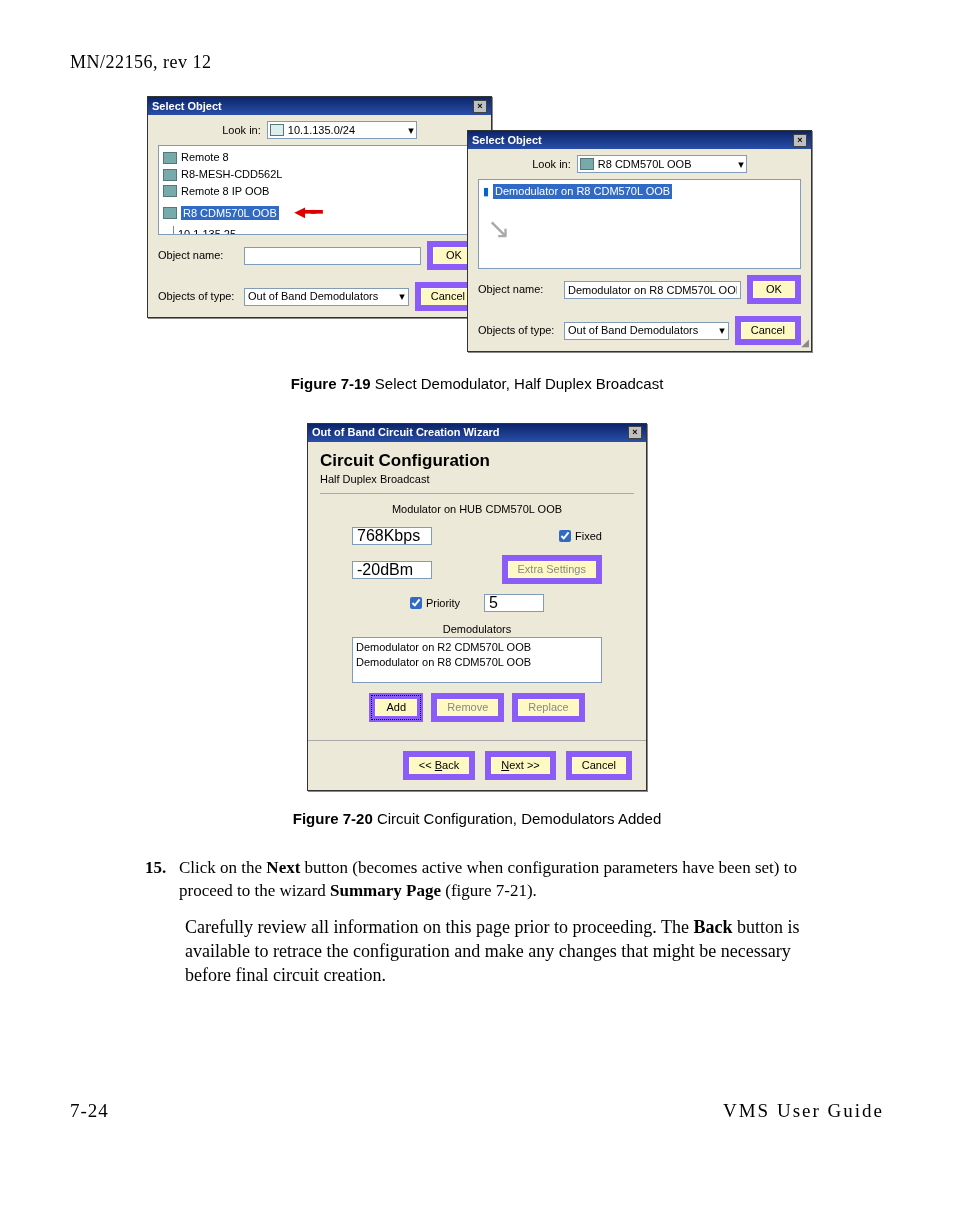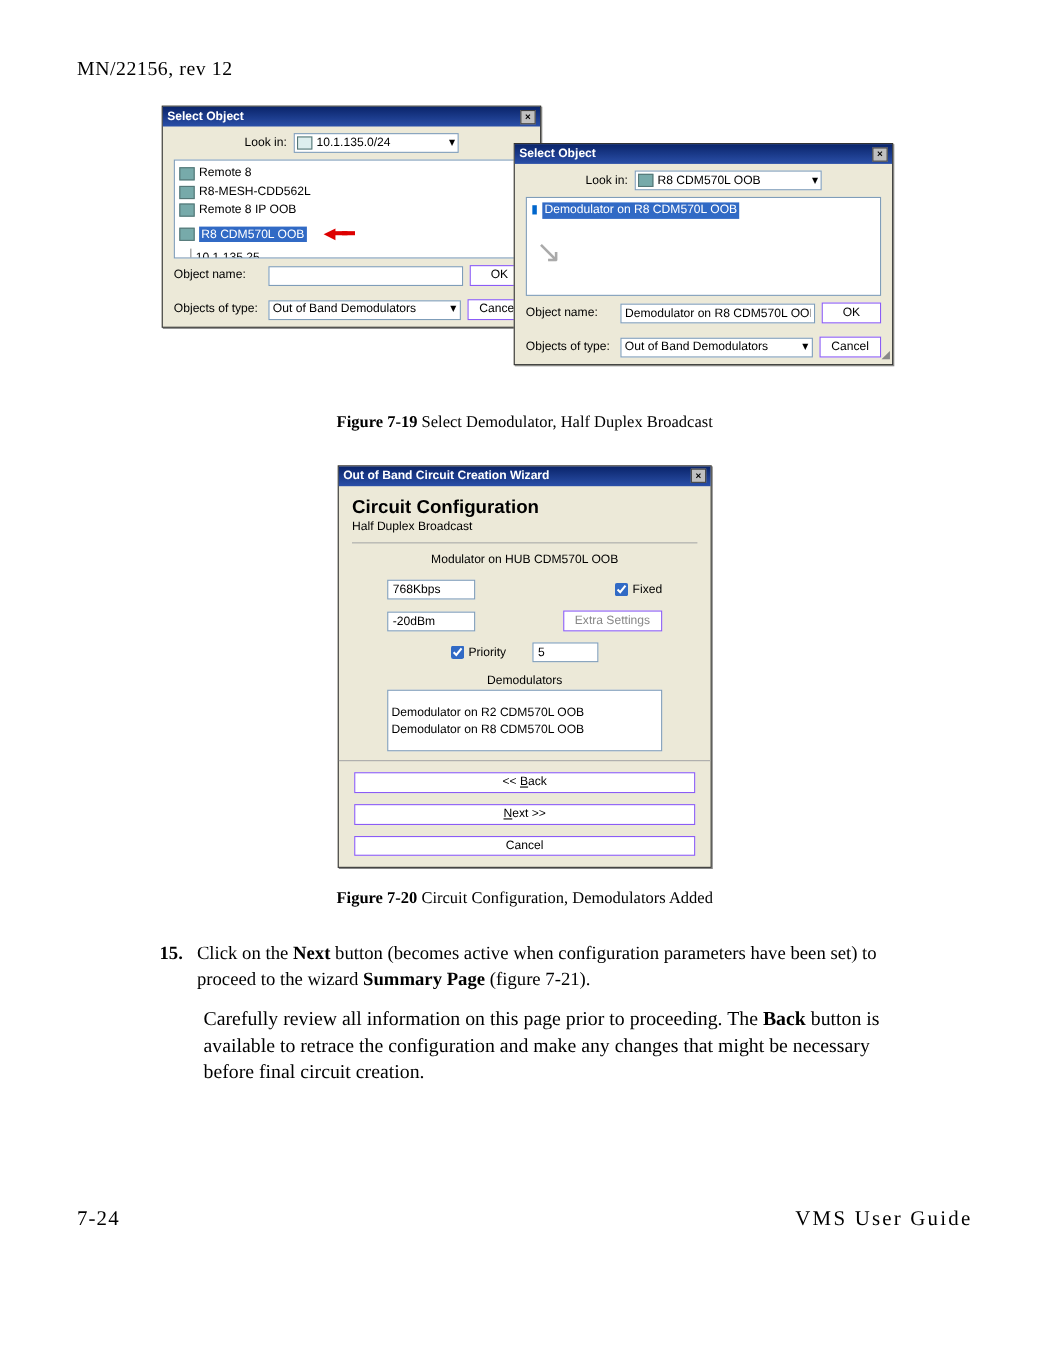--- a/index.html
+++ b/index.html
@@ -16,21 +16,21 @@
   .page-header {
     display: flex;
     justify-content: space-between;
     font-size: 18px;
     margin-bottom: 22px;
     letter-spacing: 0.5px;
   }
   .page-header .left { letter-spacing: 2px; }
   .figure-caption {
     text-align: center;
-    font-family: Liberation Serif, serif;
+    font-family: Liberation Sans, sans-serif;
     font-size: 15px;
     margin: 18px 0 28px 0;
   }
   .figure-caption b { font-weight: bold; }
   .body-text { margin: 0 0 14px 115px; max-width: 650px; font-size: 18px; line-height: 1.35;}
   .step { display: flex; gap: 6px; margin-left: 75px; max-width: 700px; margin-bottom: 12px;}
   .step-num { font-weight: bold; min-width: 28px;}
   .page-footer {
     display: flex;
     justify-content: space-between;
@@ -71,21 +71,21 @@
   }
   .dlg .row { display:flex; align-items:center; gap:6px; padding:6px 10px;}
   .dlg .label { font-size:11px;}
   .dlg select, .dlg input[type=text] {
     font-family: Tahoma, Arial; font-size:11px;
     border:1px solid #7f9db9; background:#fff; height:18px;
     padding:1px 3px;
   }
   .dlg .btn {
     font-family:Tahoma,Arial; font-size:11px;
-    background:#ffffff; border:1px solid #8b5cf6;
+    background:#fef9c3; border:6px solid #8b5cf6;
     padding:1px 10px; min-width:54px; text-align:center;
     box-shadow: inset 1px 1px 0 #fff;
   }
   .dlg .filelist {
     background:#fff; border:1px solid #7f9db9;
     margin:0 10px; height:90px; padding:3px 4px; font-size:11px;
     overflow:hidden;
   }
   .dlg .filelist .item { display:flex; align-items:center; gap:4px; padding:1px 0;}
   .dlg .hl { background:#316ac5; color:#fff; padding:0 2px;}
@@ -101,25 +101,25 @@
   .figwrap.f1 { width:660px; height:260px; }
   .figwrap.f2 { width:340px; margin:0 auto;}
   .figwrap.f2 .dlg { position:relative;}
 
   .wiz-body { padding:8px 12px 8px 12px;}
   .wiz-title { font-family:Arial; font-size:17px; font-weight:bold; color:#000;}
   .wiz-sub { font-size:11px; margin-bottom:6px;}
   .hr { border-top:1px solid #aaa; margin:4px 0 8px 0;}
   .center-col { width:250px; margin:0 auto;}
   .field-row { display:flex; justify-content:space-between; align-items:center; margin:10px 0;}
-  .textbox { border:1px solid #7f9db9; background:#fff; font-size:11px; padding:2px 4px; min-width:60px; height:18px;}
+  .textbox { border:1px solid #7f9db9; background:#fff; font-size:16px; padding:2px 4px; min-width:60px; height:18px;}
   .chk { display:flex; align-items:center; gap:4px; font-size:11px;}
-  .listbox { border:1px solid #7f9db9; background:#fff; height:56px; font-size:11px; padding:13px 3px;}
+  .listbox { border:1px solid #7f9db9; background:#fff; height:46px; font-size:11px; padding:2px 3px;}
   .btnrow { display:flex; gap:8px; justify-content:center; margin:10px 0;}
-  .footer-row { display:flex; justify-content:flex-end; gap:10px; padding:10px 14px; border-top:1px solid #aaa;flex-direction:column;}
+  .footer-row { display:flex; justify-content:flex-end; gap:10px; padding:10px 14px; border-top:1px solid #aaa;}
   .dotfocus { outline:1px dotted #000; outline-offset:-3px;}
   input[type=checkbox]{ width:12px;height:12px; accent-color:#316ac5;}
 </style>
 </head>
 <body>
 
 <div class="page-header">
   <span>MN/22156, rev 12</span>
 </div>
 
@@ -244,20 +244,25 @@
               <input type="checkbox" checked="" style="">
               <span>Priority</span>
             </label>
           <input class="textbox" style="width: 40px;" value="5">
         </div>
         <div style="text-align:center;font-size:11px;margin-top:8px;">Demodulators</div>
         <div class="listbox">
           <div>Demodulator on R2 CDM570L OOB</div>
           <div>Demodulator on R8 CDM570L OOB</div>
         </div>
+        <div class="btnrow">
+          <span class="btn dotfocus">Add</span>
+          <span class="btn disabled">Remove</span>
+          <span class="btn disabled">Replace</span>
+        </div>
       </div>
     </div>
     <div class="footer-row">
       <span class="btn">&lt;&lt; <span style="text-decoration:underline">B</span>ack</span>
       <span class="btn"><span style="text-decoration:underline">N</span>ext &gt;&gt;</span>
       <span class="btn">Cancel</span>
     </div>
   </div>
 </div>
 

